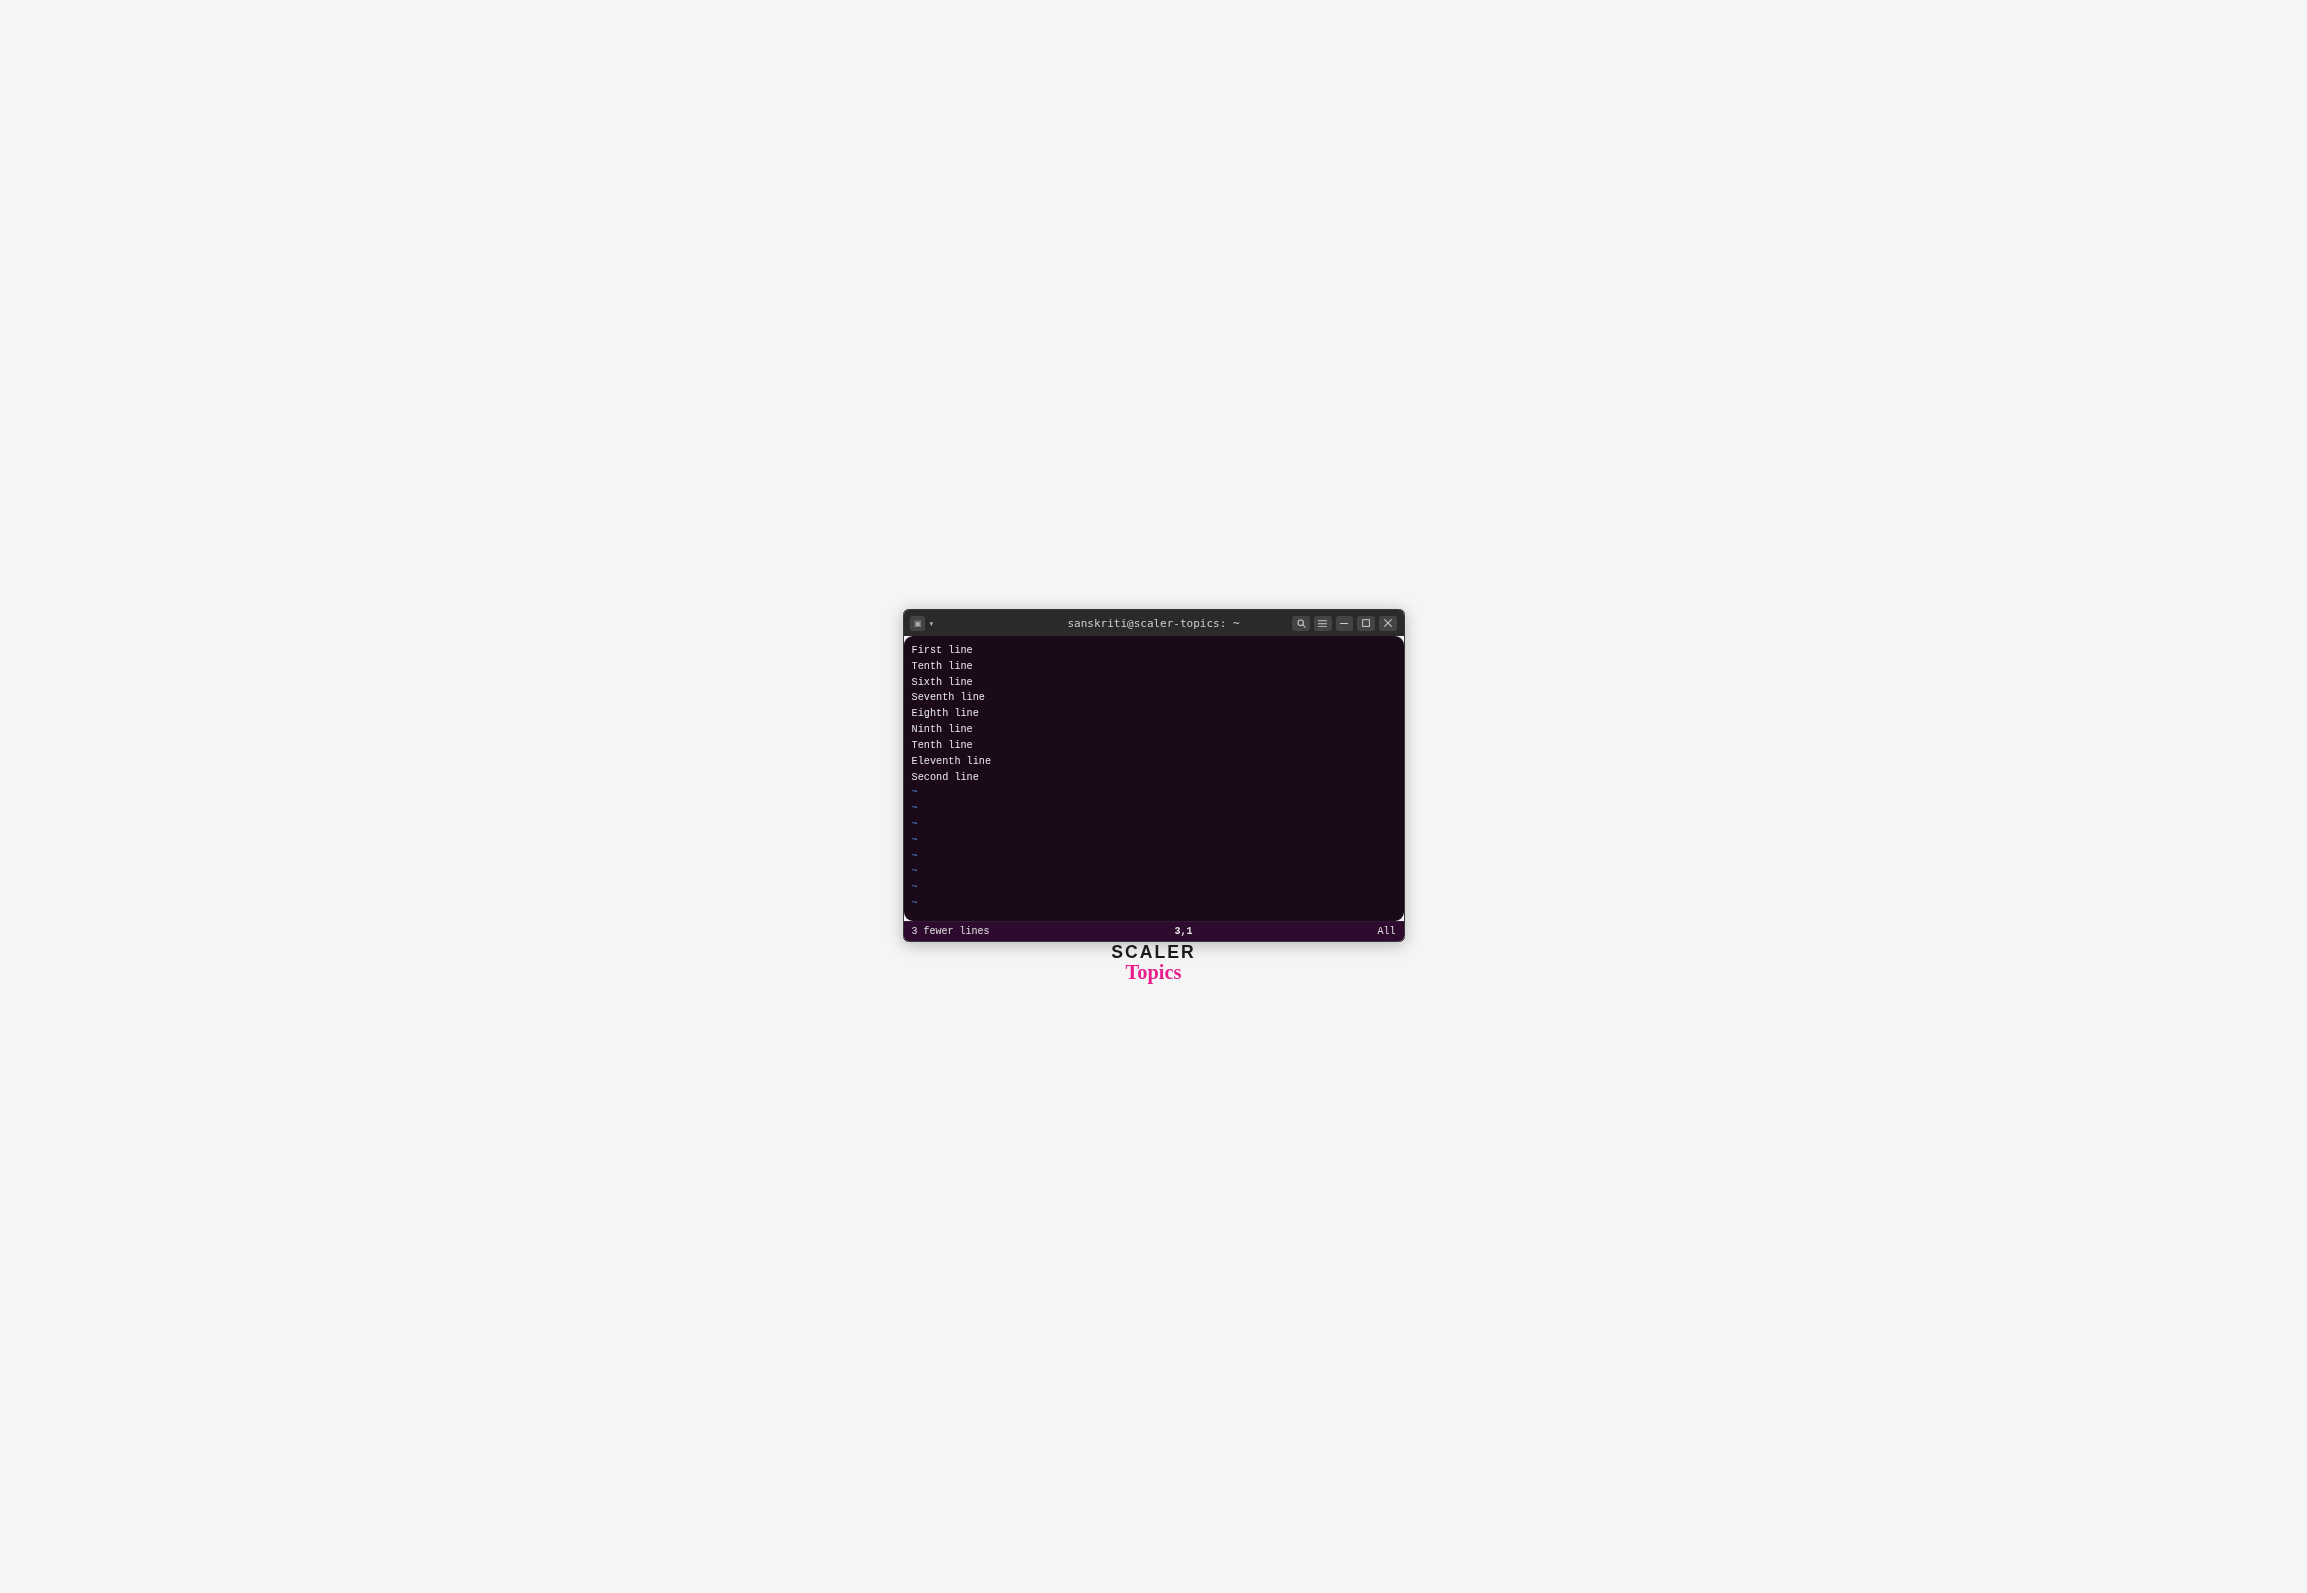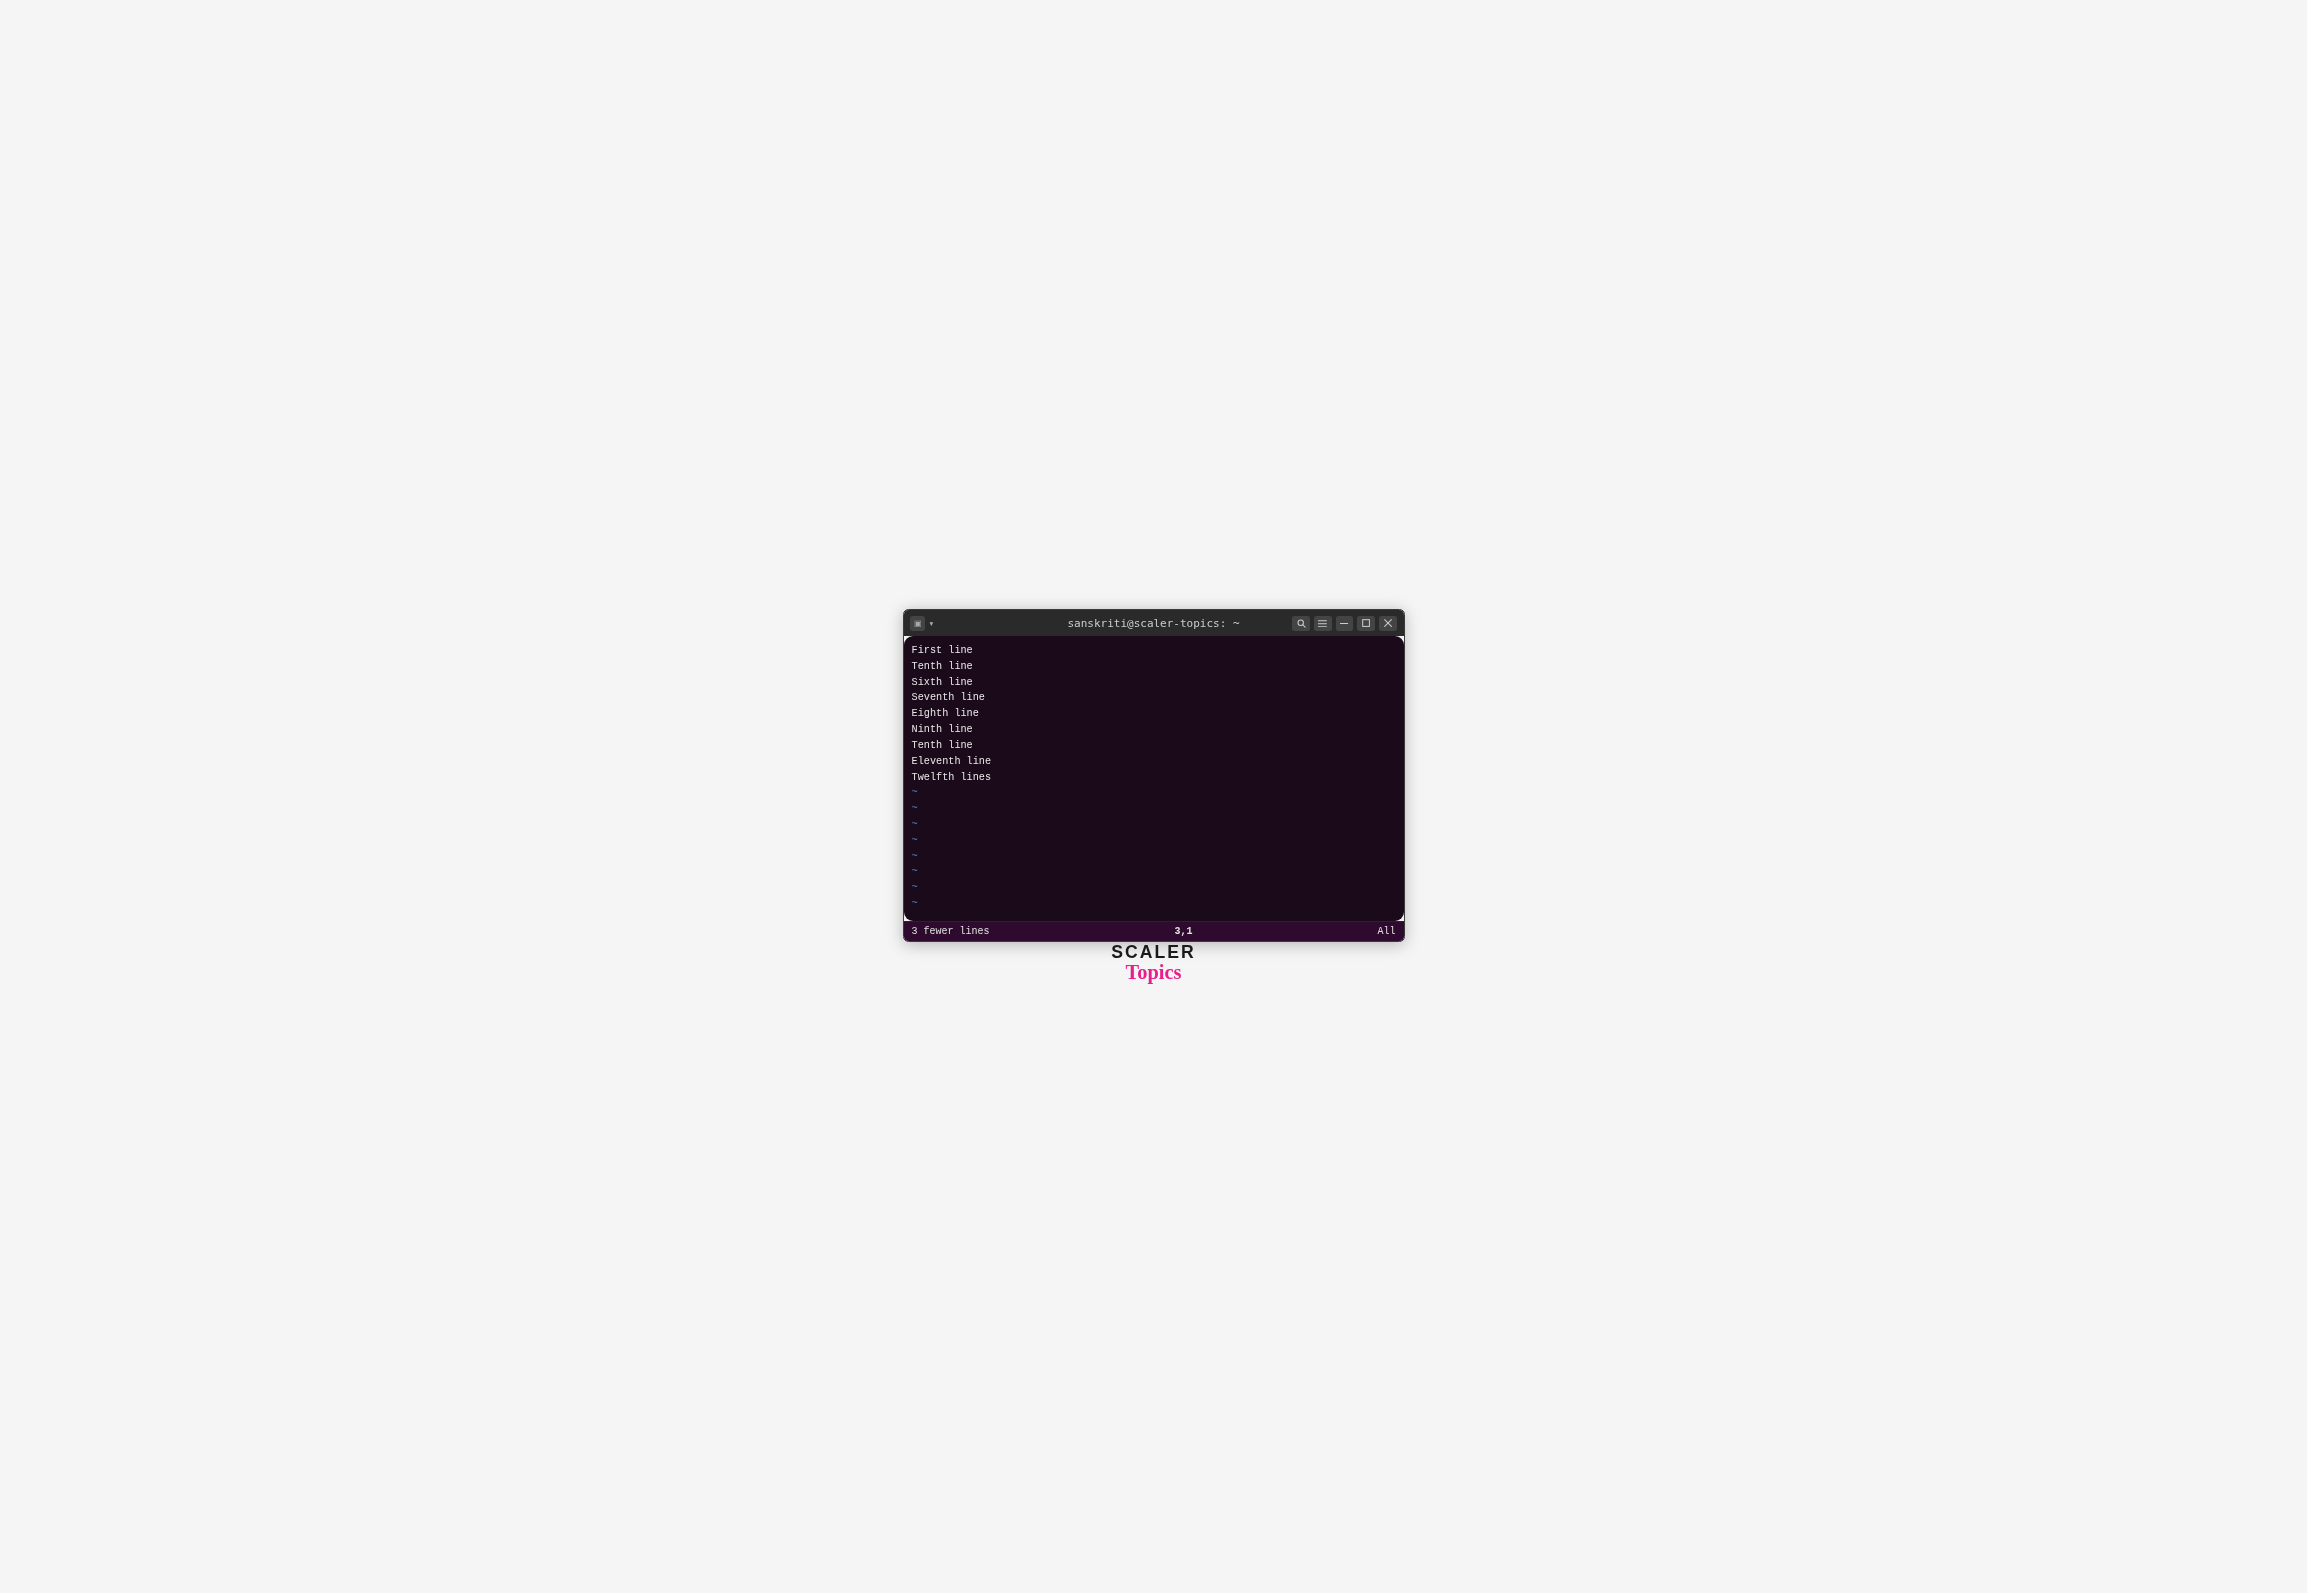--- a/index.html
+++ b/index.html
@@ -216,21 +216,21 @@
   <div class="terminal-body">
     <div class="terminal-content">
       <span class="line">First line</span>
       <span class="line">Tenth line</span>
       <span class="line">Sixth line</span>
       <span class="line">Seventh line</span>
       <span class="line">Eighth line</span>
       <span class="line">Ninth line</span>
       <span class="line">Tenth line</span>
       <span class="line">Eleventh line</span>
-      <span class="line">Twelfth lines</span>
+      <span class="line">Second line</span>
       <span class="tilde-line">~</span>
       <span class="tilde-line">~</span>
       <span class="tilde-line">~</span>
       <span class="tilde-line">~</span>
       <span class="tilde-line">~</span>
       <span class="tilde-line">~</span>
       <span class="tilde-line">~</span>
       <span class="tilde-line">~</span>
     </div>
   </div>

